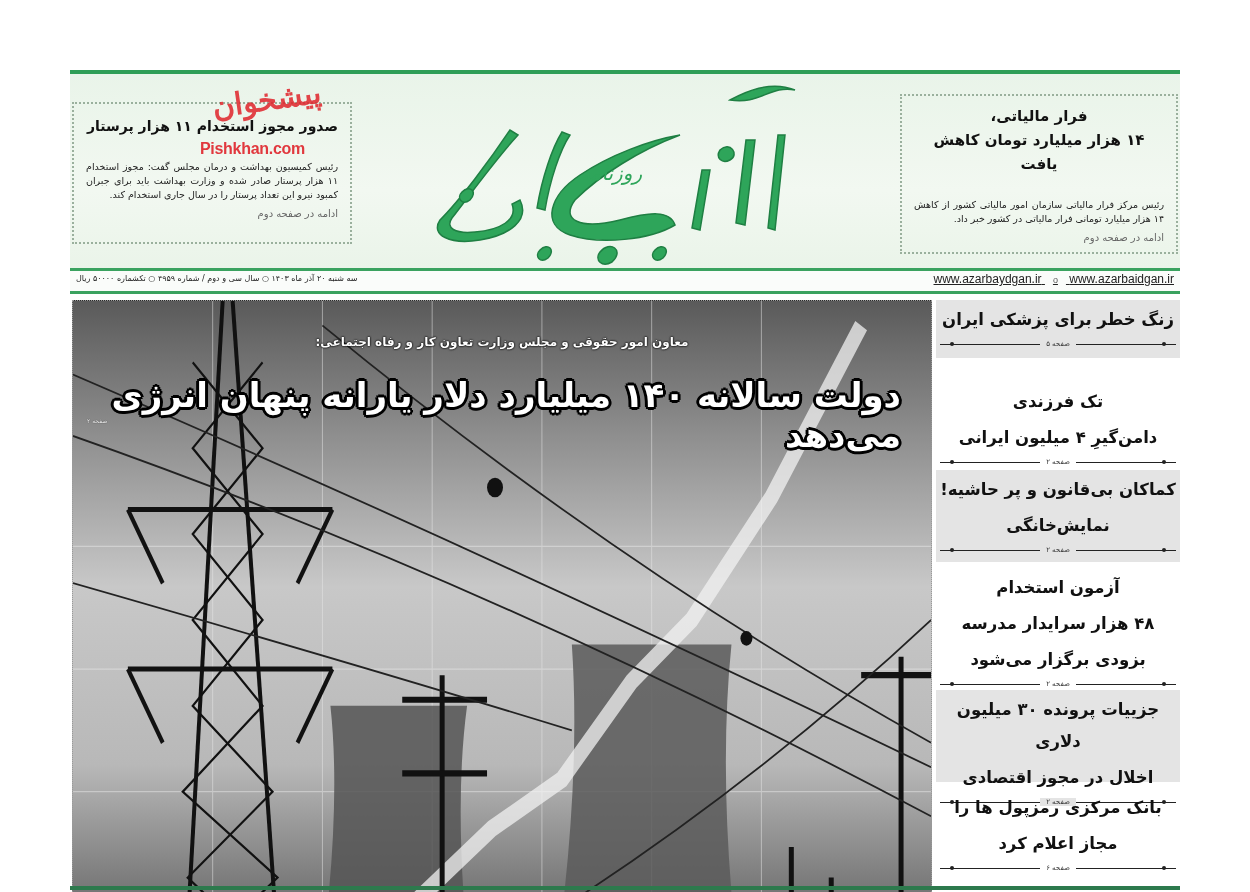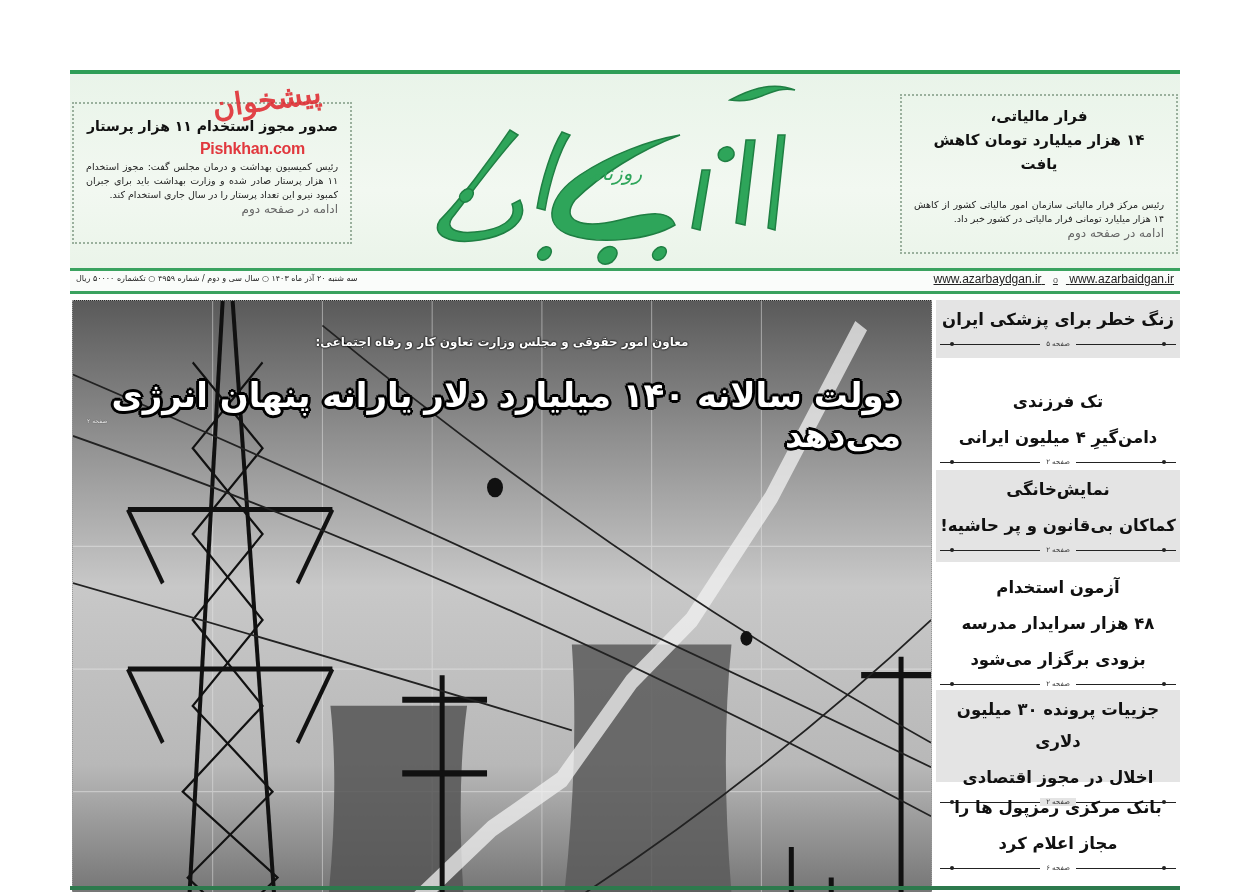--- a/index.html
+++ b/index.html
@@ -16,21 +16,21 @@
   }
   .teaser-box {
     position: absolute; top: 28px; border: 2px dotted #9ab09d; padding: 8px 12px 6px;
     direction: rtl; text-align: right;
   }
   .teaser-left { left: 2px; width: 280px; height: 142px; }
   .teaser-right { right: 2px; width: 278px; height: 160px; top: 20px; }
   .teaser-title { font-weight: bold; font-size: 15px; color: #111; line-height: 24px; text-align: center; }
   .teaser-left .teaser-title { font-size: 14px; text-align: right; margin-top: 2px; }
   .teaser-body { font-size: 9.5px; line-height: 14px; color: #222; margin-top: 22px; text-align: justify; }
-  .teaser-more { font-size: 12px; color: #666; }
+  .teaser-more { font-size: 10px; color: #666; margin-top: 6px; }
 
   .watermark {
     position: absolute; left: 130px; top: 8px; width: 120px; height: 90px; pointer-events: none;
   }
   .watermark .wm-script {
     position: absolute; left: 12px; top: 0; color: #e0242b; font-size: 30px; font-weight: bold;
     font-family: "DejaVu Serif", serif; transform: rotate(-8deg); opacity: 0.85;
   }
   .watermark .wm-url {
     position: absolute; left: 0; top: 58px; color: #e0242b; font-size: 16px; font-weight: bold;
@@ -224,22 +224,22 @@
       <div class="side-title">تک فرزندی</div>
       <div class="side-title">دامن‌گیرِ ۴ میلیون ایرانی</div>
       <div class="side-ref">
         <i class="dot-l"></i>
         <span>صفحه ۲</span>
         <i class="dot-r"></i>
       </div>
     </div>
 
     <div class="side-item shaded" style="height:92px">
+      <div class="side-title">کماکان بی‌قانون و پر حاشیه!</div>
       <div class="side-title">نمایش‌خانگی</div>
-      <div class="side-title">کماکان بی‌قانون و پر حاشیه!</div>
       <div class="side-ref">
         <i class="dot-l"></i>
         <span>صفحه ۲</span>
         <i class="dot-r"></i>
       </div>
     </div>
 
     <div class="side-item" style="height:128px; padding-top:6px">
       <div class="side-title">آزمون استخدام</div>
       <div class="side-title">۴۸ هزار سرایدار مدرسه</div>

